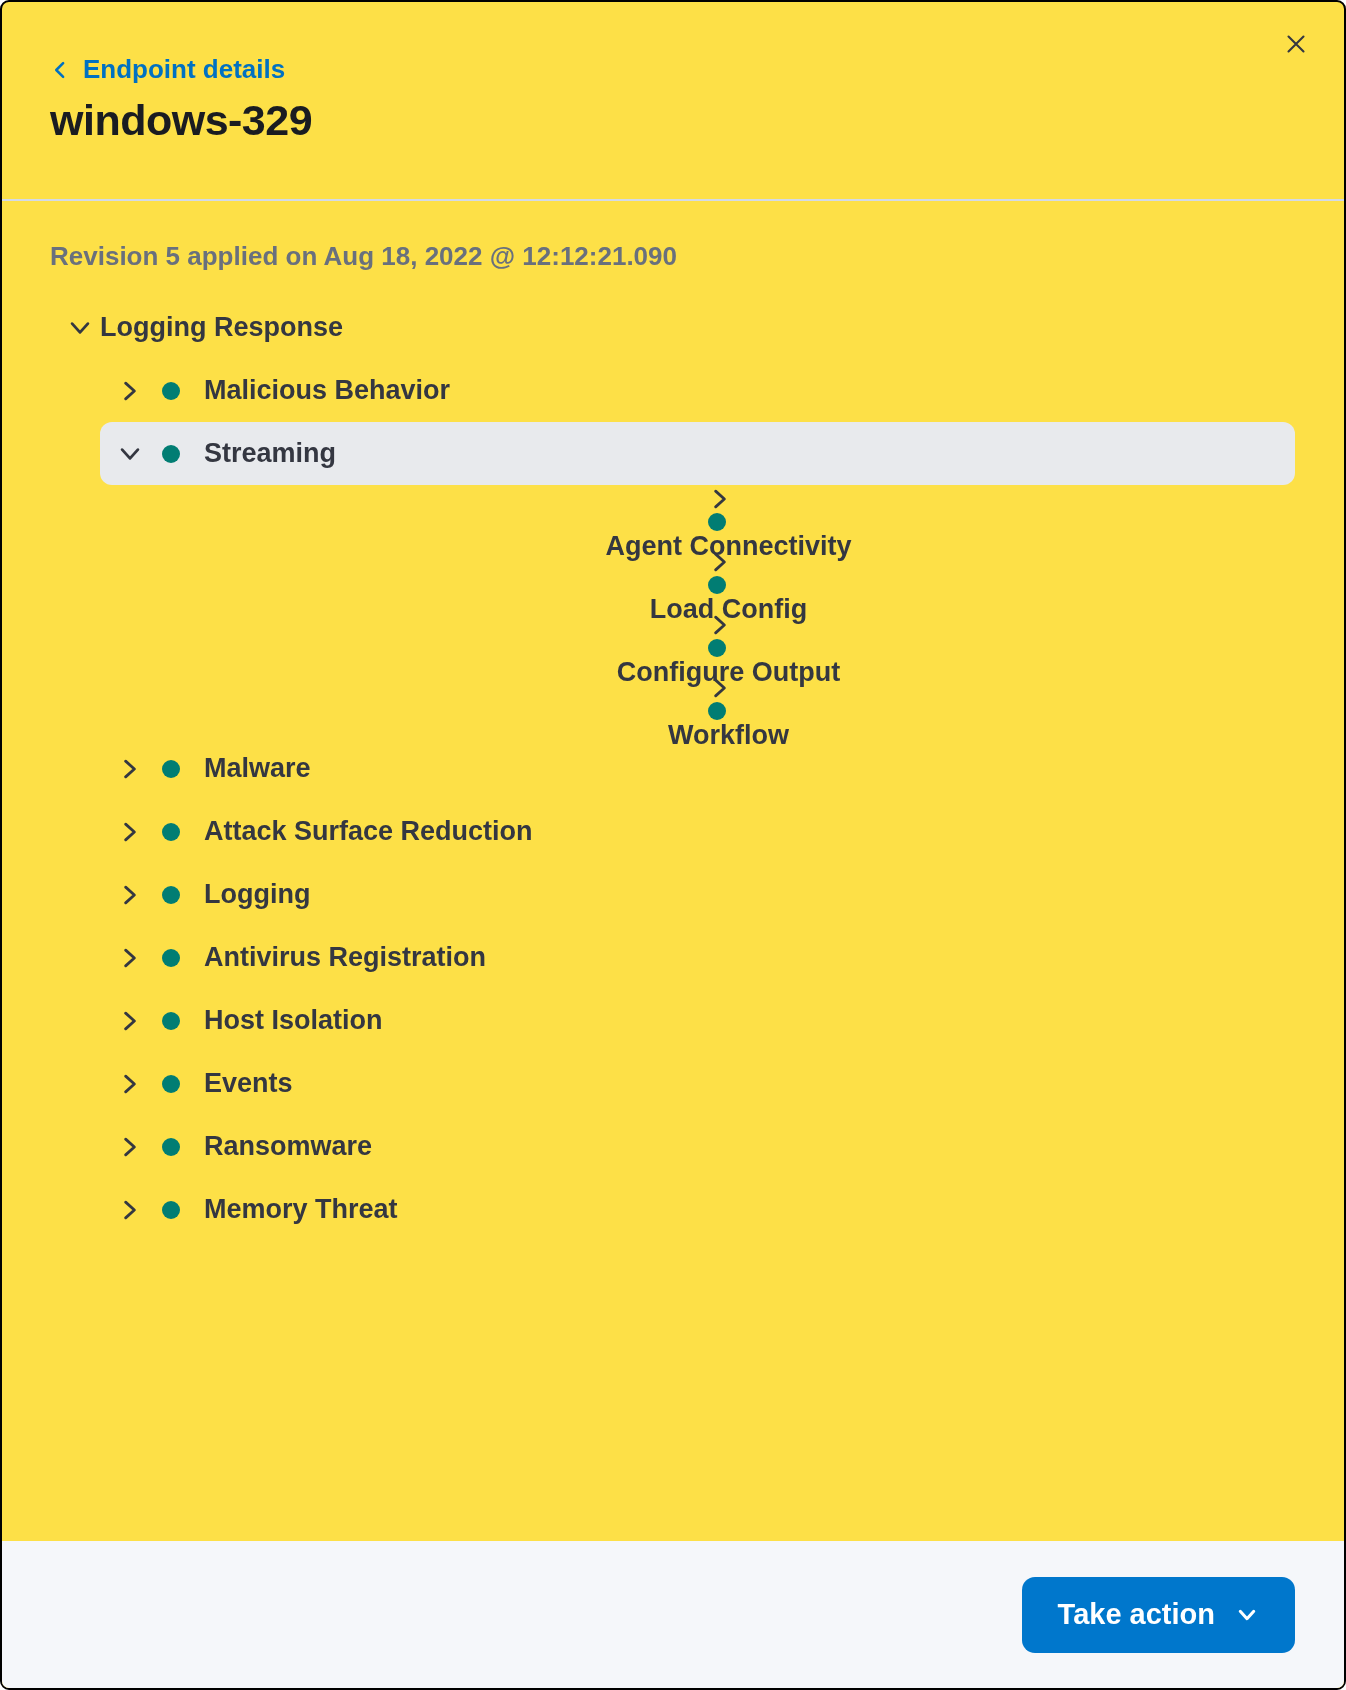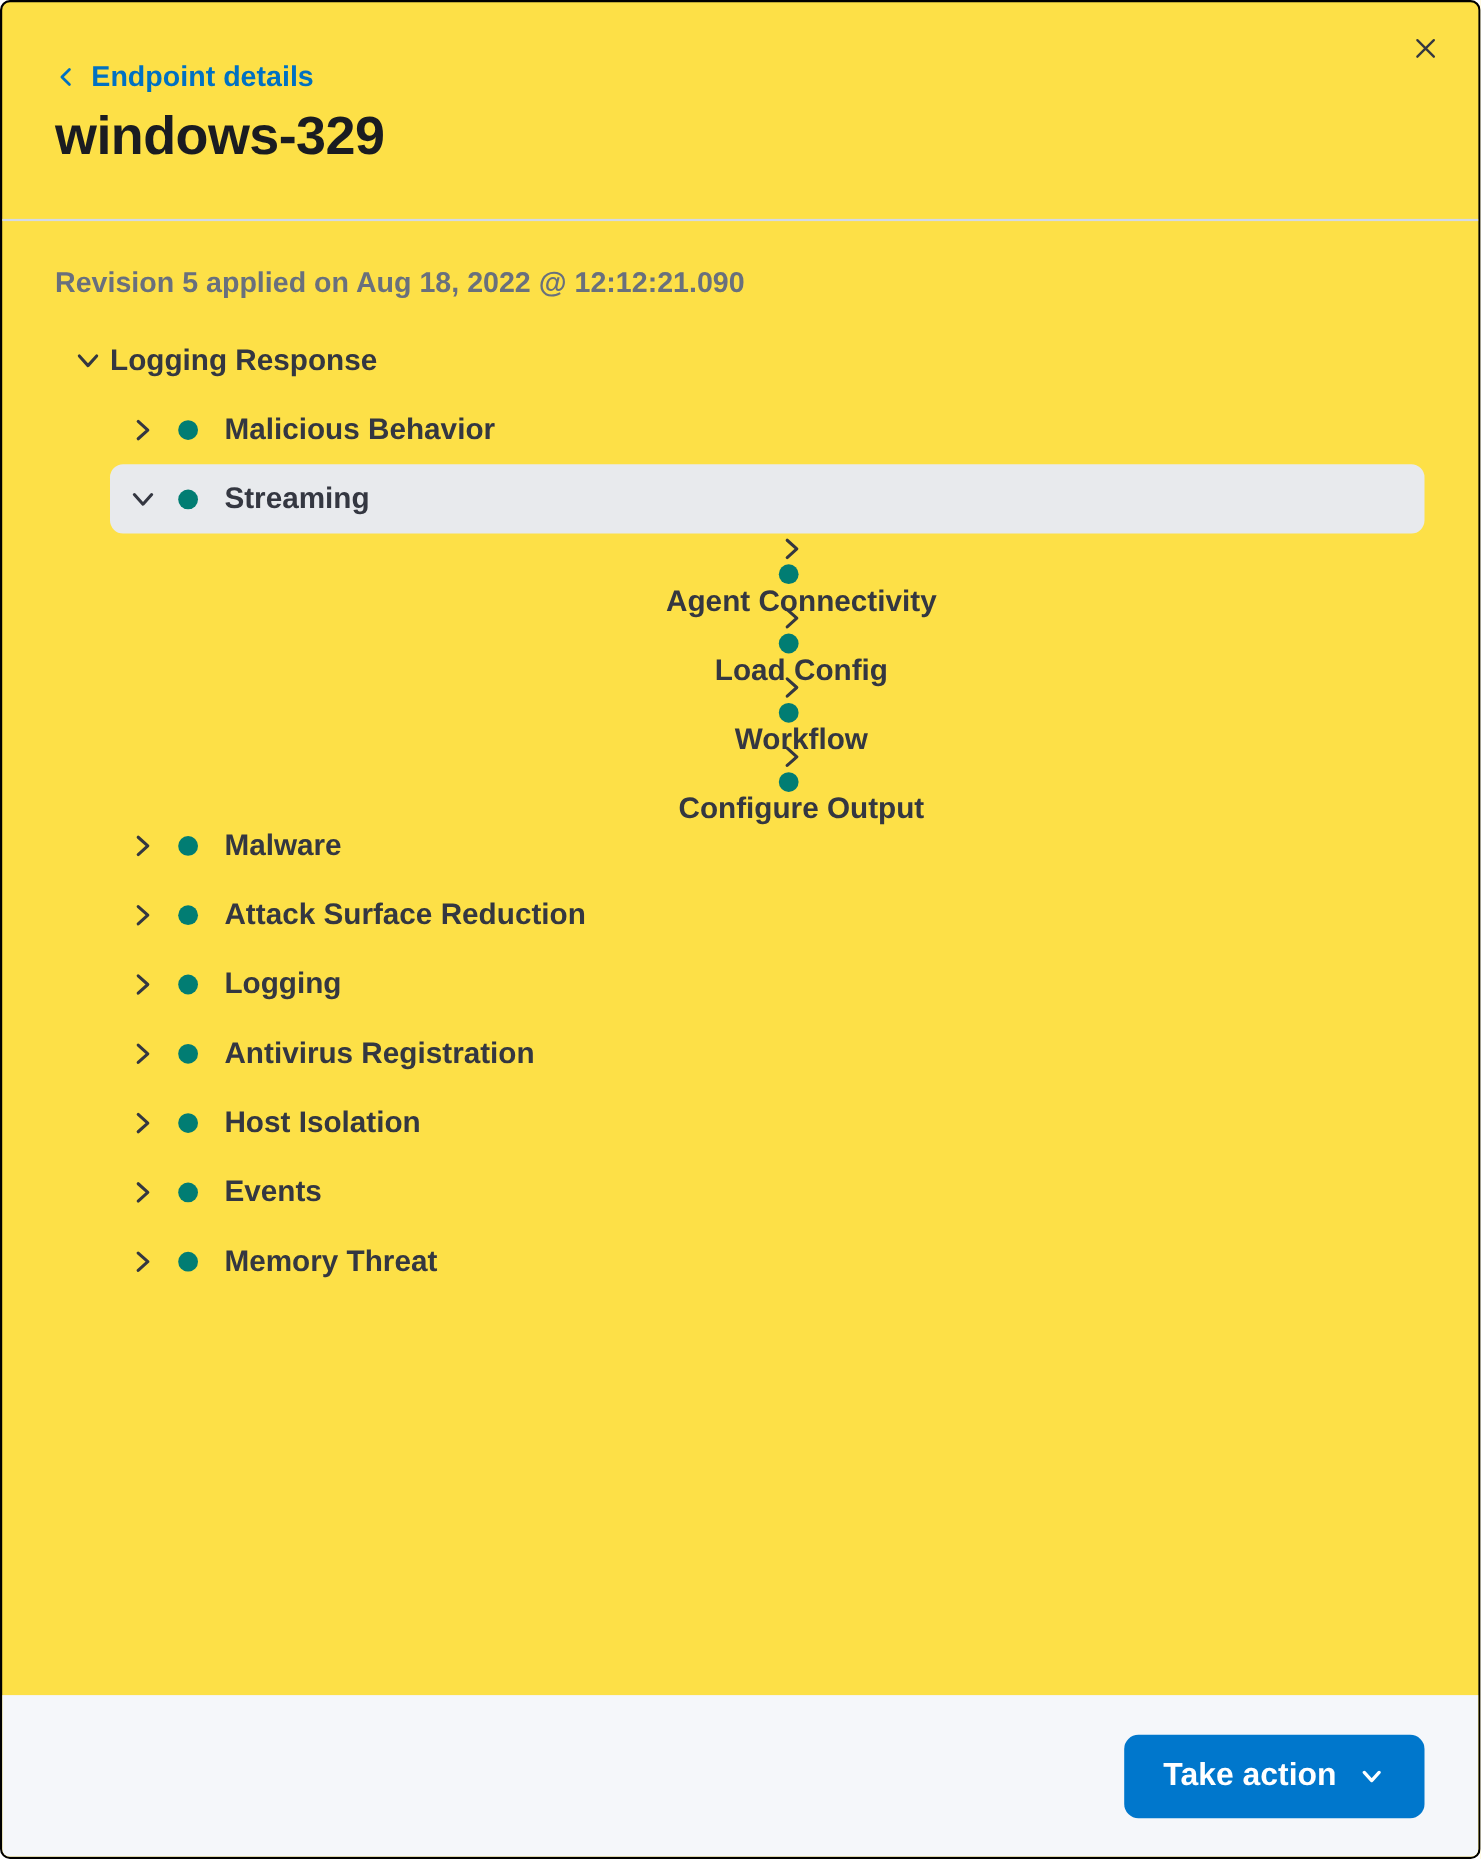--- a/index.html
+++ b/index.html
@@ -18,21 +18,21 @@
   }
   
   .hdr { height: 199px; padding: 52px 48px 0 48px; border-bottom: 2px solid var(--divider); flex: none; }
   .back-link {
     display: inline-flex; align-items: center; gap: 13px;
     color: var(--link); font-size: 26px; font-weight: 700;
     text-decoration: none; cursor: pointer;
   }
   .back-link svg { width: 20px; height: 20px; fill: none; stroke: var(--link); stroke-width: 2; stroke-linecap: round; stroke-linejoin: round; }
   .title {
-    margin: 11px 0 0 0; font-size: 49px; font-weight: bold;
+    margin: 11px 0 0 0; font-size: 43px; font-weight: bold;
     color: var(--title-text); letter-spacing: -0.5px; line-height: 1.15;
   }
   .close-btn {
     position: absolute; top: 20px; right: 26px;
     width: 44px; height: 44px; padding: 0;
     background: transparent; border: none; cursor: pointer;
     display: flex; align-items: center; justify-content: center;
   }
   .close-btn svg { width: 24px; height: 24px; fill: none; stroke: var(--text); stroke-width: 1.4; stroke-linecap: round; }
   
@@ -140,31 +140,31 @@
           <span class="dot"></span>
           <span class="lbl">Load Config</span>
         </div>
         <div class="row l2">
           <button class="toggle">
             <svg class="chev" viewBox="0 0 16 16">
               <path d="M5.5 3.5 L10.5 8 L5.5 12.5"></path>
             </svg>
           </button>
           <span class="dot"></span>
+          <span class="lbl">Configure Output</span>
+        </div>
+        <div class="row l2">
+          <button class="toggle">
+            <svg class="chev" viewBox="0 0 16 16">
+              <path d="M5.5 3.5 L10.5 8 L5.5 12.5"></path>
+            </svg>
+          </button>
+          <span class="dot"></span>
           <span class="lbl">Workflow</span>
         </div>
-        <div class="row l2">
-          <button class="toggle">
-            <svg class="chev" viewBox="0 0 16 16">
-              <path d="M5.5 3.5 L10.5 8 L5.5 12.5"></path>
-            </svg>
-          </button>
-          <span class="dot"></span>
-          <span class="lbl">Configure Output</span>
-        </div>
         <div class="row l1">
           <button class="toggle">
             <svg class="chev" viewBox="0 0 16 16">
               <path d="M5.5 3.5 L10.5 8 L5.5 12.5"></path>
             </svg>
           </button>
           <span class="dot"></span>
           <span class="lbl">Malware</span>
         </div>
         <div class="row l1">
@@ -204,20 +204,29 @@
           <span class="lbl">Host Isolation</span>
         </div>
         <div class="row l1">
           <button class="toggle">
             <svg class="chev" viewBox="0 0 16 16">
               <path d="M5.5 3.5 L10.5 8 L5.5 12.5"></path>
             </svg>
           </button>
           <span class="dot"></span>
           <span class="lbl">Events</span>
+        </div>
+        <div class="row l1">
+          <button class="toggle">
+            <svg class="chev" viewBox="0 0 16 16">
+              <path d="M5.5 3.5 L10.5 8 L5.5 12.5"></path>
+            </svg>
+          </button>
+          <span class="dot"></span>
+          <span class="lbl">Ransomware</span>
         </div>
         <div class="row l1">
           <button class="toggle">
             <svg class="chev" viewBox="0 0 16 16">
               <path d="M5.5 3.5 L10.5 8 L5.5 12.5"></path>
             </svg>
           </button>
           <span class="dot"></span>
           <span class="lbl">Memory Threat</span>
         </div>

